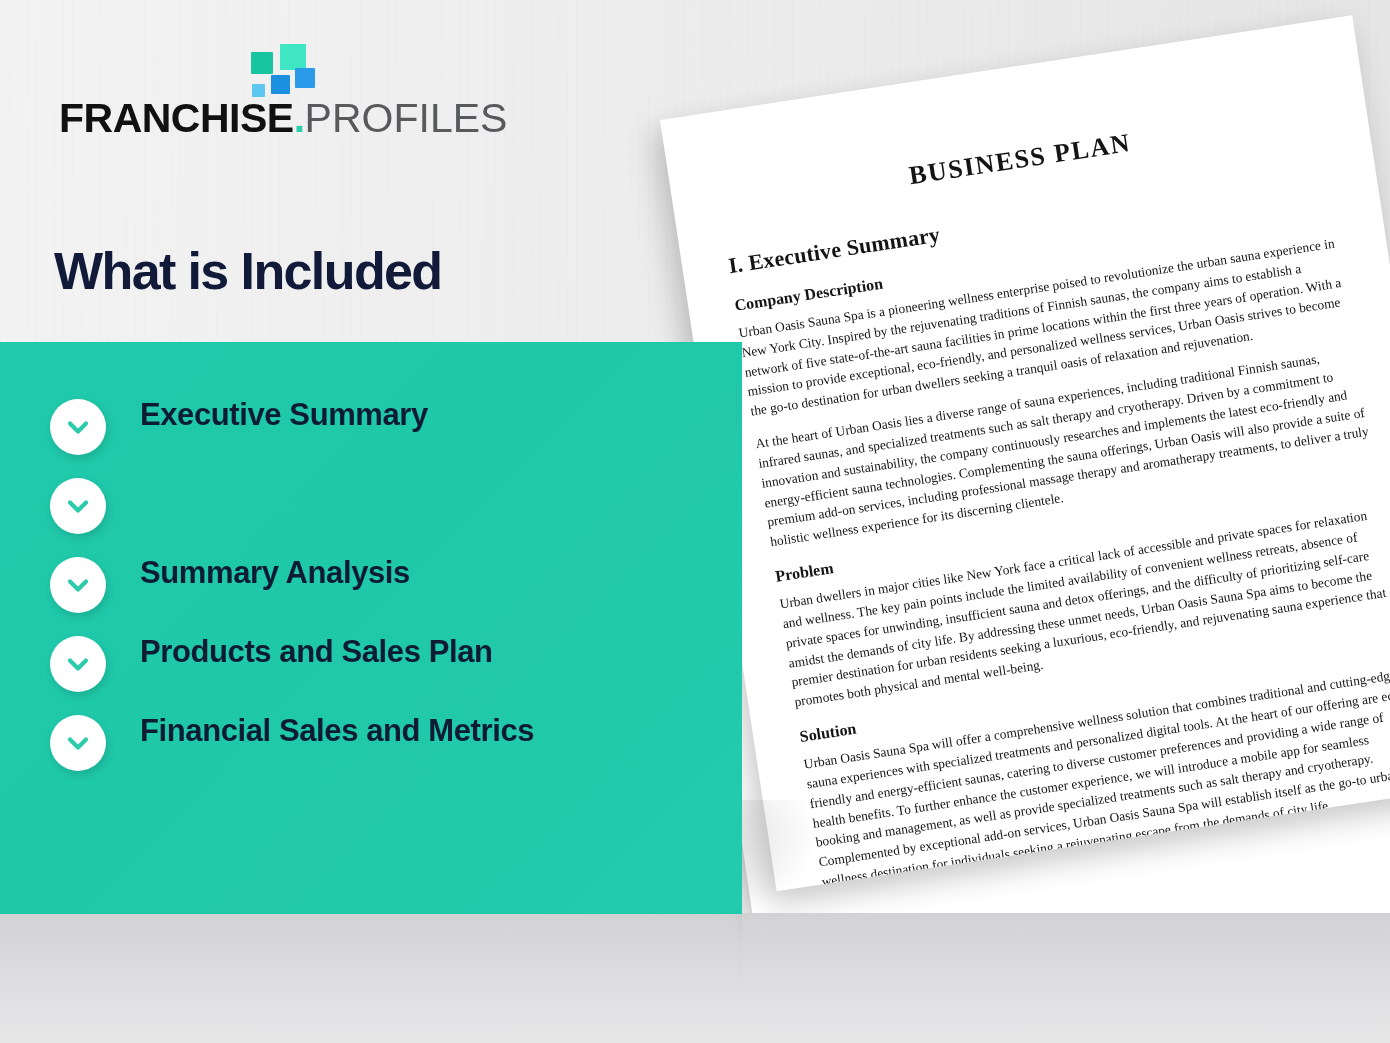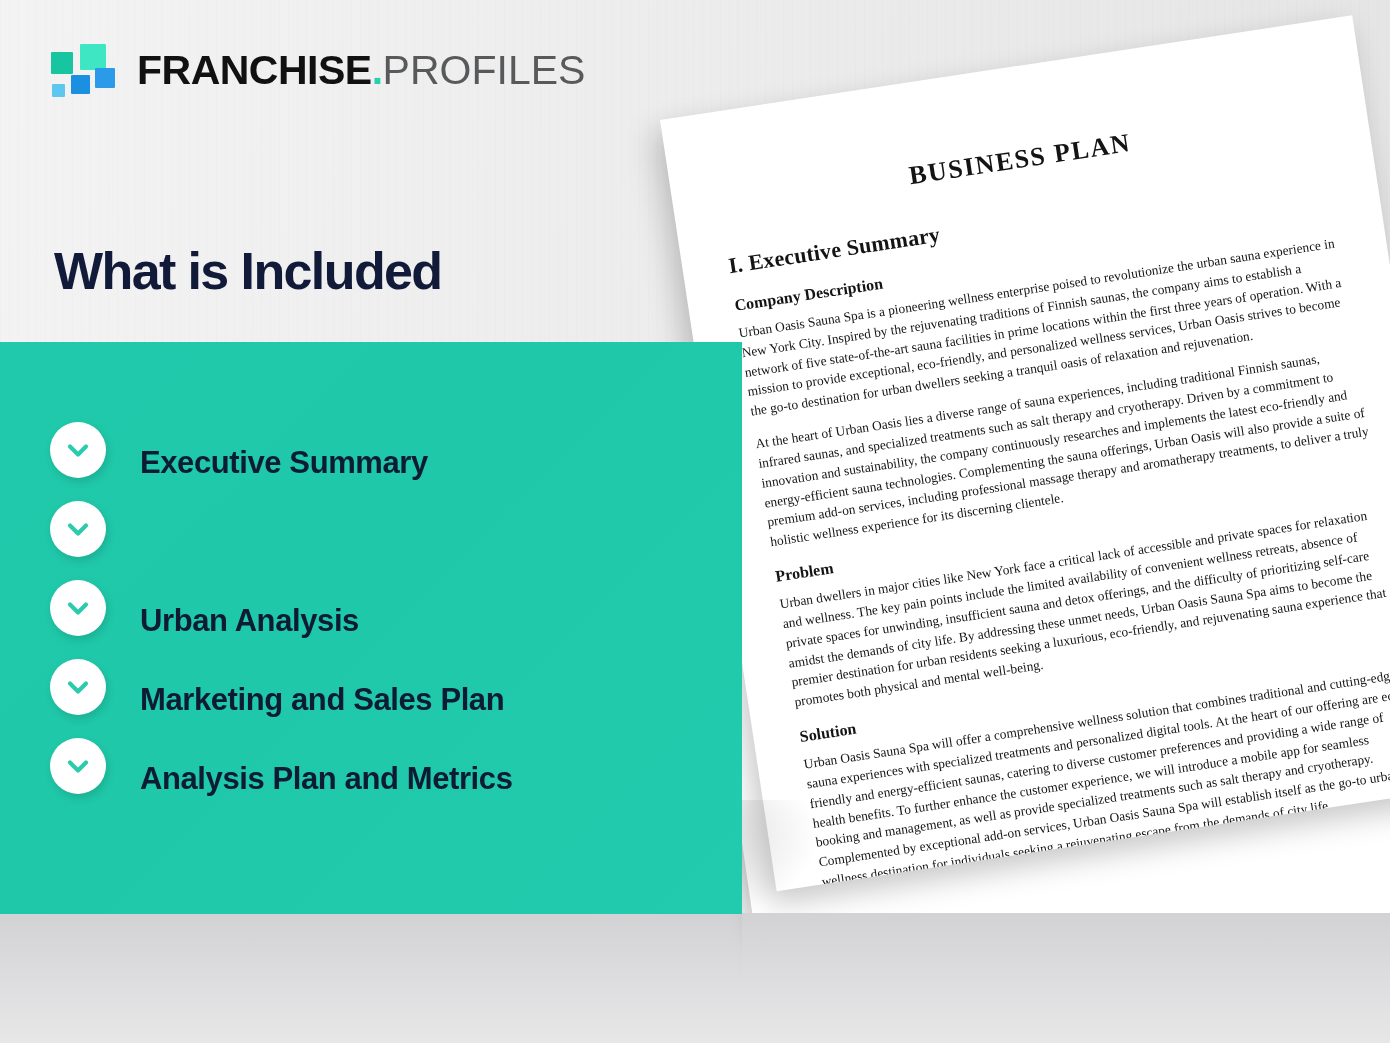--- a/index.html
+++ b/index.html
@@ -18,21 +18,21 @@
     background:repeating-linear-gradient(90deg,rgba(0,0,0,0.012) 0px,rgba(0,0,0,0.012) 1px,rgba(255,255,255,0) 1px,rgba(255,255,255,0) 9px);
   }
 
   
   .floor{
     position:absolute;left:0;right:0;top:913px;height:130px;
     background:linear-gradient(180deg,#d2d2d4 0%,#dcdcde 45%,#e7e7e8 100%);
   }
 
   
-  .logo{position:absolute;left:45px;top:42px;display:flex;align-items:center;gap:16px;}
+  .logo{position:absolute;left:45px;top:42px;display:flex;align-items:center;gap:0;flex-direction:column;}
   .logo-mark{position:relative;width:62px;height:56px;flex:0 0 auto;}
   .logo-mark i{position:absolute;display:block;border-radius:1px;}
   .sq-a{left:6px;top:10px;width:22px;height:22px;background:#17c6a0;}
   .sq-b{left:35px;top:2px;width:26px;height:26px;background:#3fe6c4;}
   .sq-c{left:26px;top:33px;width:19px;height:19px;background:#1b8fe0;}
   .sq-d{left:50px;top:26px;width:20px;height:20px;background:#2b9ae8;}
   .sq-e{left:7px;top:42px;width:13px;height:13px;background:#5ec7f0;}
   .logo-word{
     font-size:41px;font-weight:700;letter-spacing:-0.5px;color:#111112;
     line-height:1;white-space:nowrap;margin-left:14px;
@@ -42,21 +42,21 @@
 
   
   .headline{
     position:absolute;left:54px;top:209px;
     font-size:52px;font-weight:700;color:#111b39;letter-spacing:-1.6px;
     line-height:1.04;white-space:nowrap;
   }
 
   
   .list{position:absolute;left:50px;top:399px;width:690px;}
-  .row{position:relative;height:79px;display:flex;align-items:flex-end;}
+  .row{position:relative;height:79px;display:flex;align-items:flex-start;}
   .bullet{
     position:relative;width:56px;height:56px;border-radius:50%;
     background:#ffffff;flex:0 0 auto;
     box-shadow:2px 4px 9px rgba(0,0,0,0.13);
     display:flex;align-items:center;justify-content:center;
   }
   .bullet svg{display:block;}
   .row-label{
     margin-left:34px;font-size:31px;font-weight:700;color:#0d1b33;
     letter-spacing:-0.4px;white-space:nowrap;line-height:1;
@@ -198,37 +198,37 @@
         </svg>
       </span>
     </div>
 
     <div class="row">
       <span class="bullet">
         <svg width="32" height="32" viewBox="0 0 32 32" aria-hidden="true">
           <polyline points="8,12.5 16,20.5 24,12.5" fill="none" stroke="#2ccbab" stroke-width="4.2" stroke-linecap="round" stroke-linejoin="round"></polyline>
         </svg>
       </span>
-      <span class="row-label">Urban Analysis</span>
-    </div>
-
-    <div class="row">
-      <span class="bullet">
-        <svg width="32" height="32" viewBox="0 0 32 32" aria-hidden="true">
-          <polyline points="8,12.5 16,20.5 24,12.5" fill="none" stroke="#2ccbab" stroke-width="4.2" stroke-linecap="round" stroke-linejoin="round"></polyline>
-        </svg>
-      </span>
-      <span class="row-label">Marketing and Sales Plan</span>
-    </div>
-
-
-    <div class="row">
-      <span class="bullet">
-        <svg width="32" height="32" viewBox="0 0 32 32" aria-hidden="true">
-          <polyline points="8,12.5 16,20.5 24,12.5" fill="none" stroke="#2ccbab" stroke-width="4.2" stroke-linecap="round" stroke-linejoin="round"></polyline>
-        </svg>
-      </span>
-      <span class="row-label">Analysis Plan and Metrics</span>
+      <span class="row-label">Summary Analysis</span>
+    </div>
+
+    <div class="row">
+      <span class="bullet">
+        <svg width="32" height="32" viewBox="0 0 32 32" aria-hidden="true">
+          <polyline points="8,12.5 16,20.5 24,12.5" fill="none" stroke="#2ccbab" stroke-width="4.2" stroke-linecap="round" stroke-linejoin="round"></polyline>
+        </svg>
+      </span>
+      <span class="row-label">Products and Sales Plan</span>
+    </div>
+
+
+    <div class="row">
+      <span class="bullet">
+        <svg width="32" height="32" viewBox="0 0 32 32" aria-hidden="true">
+          <polyline points="8,12.5 16,20.5 24,12.5" fill="none" stroke="#2ccbab" stroke-width="4.2" stroke-linecap="round" stroke-linejoin="round"></polyline>
+        </svg>
+      </span>
+      <span class="row-label">Financial Sales and Metrics</span>
     </div>
 
   </div>
 
 </div>
 
 </body></html>

